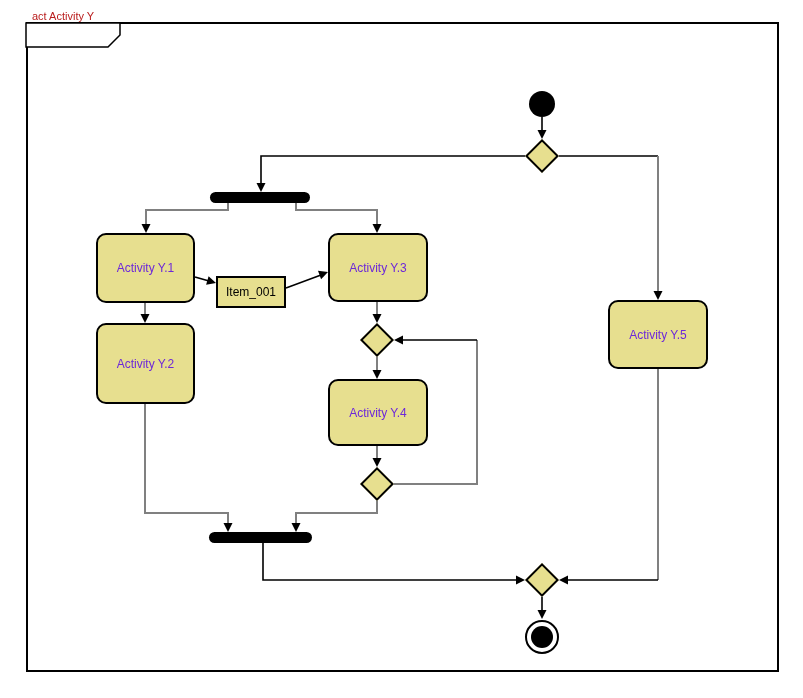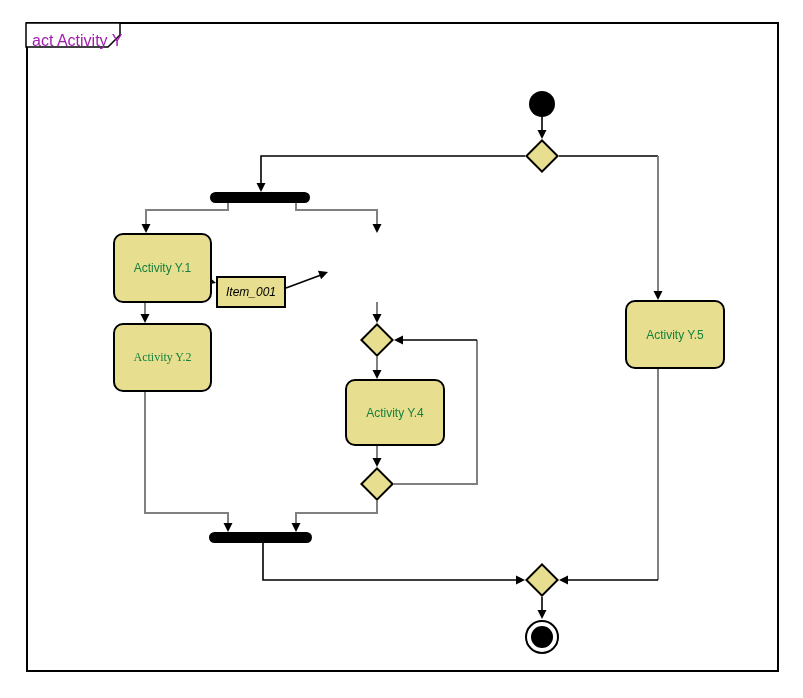--- a/index.html
+++ b/index.html
@@ -23,37 +23,36 @@
     box-sizing: border-box;
     background: #ffffff;
   }
   .edge-layer {
     position: absolute;
     left: 0; top: 0;
     width: 803px; height: 698px;
   }
   .frame-title {
     position: absolute;
-    left: 32px; top: 32px;
-    font-size: 16px;
-    color: #a21caf;
+    left: 32px; top: 10px;
+    font-size: 11px;
+    color: #b91c1c;
     white-space: nowrap;
   }
   .activity {
     position: absolute;
     background: #E7DF8F;
     border: 2px solid #000000;
     border-radius: 10px;
     box-sizing: border-box;
     display: flex;
     align-items: center;
     justify-content: center;
     font-size: 12px;
-    color: #15803d;
-    margin-left: 17px;
+    color: #6d28d9;
   }
   .object-node {
     position: absolute;
     background: #E7DF8F;
     border: 2px solid #000000;
     box-sizing: border-box;
     display: flex;
     align-items: center;
     justify-content: center;
     font-size: 12px;
@@ -179,34 +178,37 @@
       <circle cx="542" cy="637" r="11" fill="#000000"></circle>
     </g>
   </svg>
 
   <div class="frame-title lbl">act Activity Y</div>
 
   <div class="activity" style="left:96px; top:233px; width:99px; height:70px;">
     <span class="lbl">Activity Y.1</span>
   </div>
 
-  <div class="activity" style="left:96px; top:323px; width:99px; height:69px;font-family:Liberation Serif, serif;">
+  <div class="activity" style="left:96px; top:323px; width:99px; height:81px;">
     <span class="lbl">Activity Y.2</span>
   </div>
 
+  <div class="activity" style="left:328px; top:233px; width:100px; height:69px;">
+    <span class="lbl">Activity Y.3</span>
+  </div>
 
   <div class="activity" style="left:328px; top:379px; width:100px; height:67px;text-align:center;">
     <span class="lbl">Activity Y.4</span>
   </div>
 
   <div class="activity" style="left:608px; top:300px; width:100px; height:69px;border-radius:10px;">
     <span class="lbl">Activity Y.5</span>
   </div>
 
-  <div class="object-node" style="left:216px; top:276px; width:70px; height:32px;font-style:italic;">
+  <div class="object-node" style="left:216px; top:276px; width:70px; height:32px;">
     <span class="lbl">Item_001</span>
   </div>
 
   <div class="diamond" style="left:530px; top:144px;"></div>
   <div class="diamond" style="left:365px; top:328px;"></div>
   <div class="diamond" style="left:365px; top:472px;"></div>
   <div class="diamond" style="left:530px; top:568px;"></div>
 
 </div>
 

